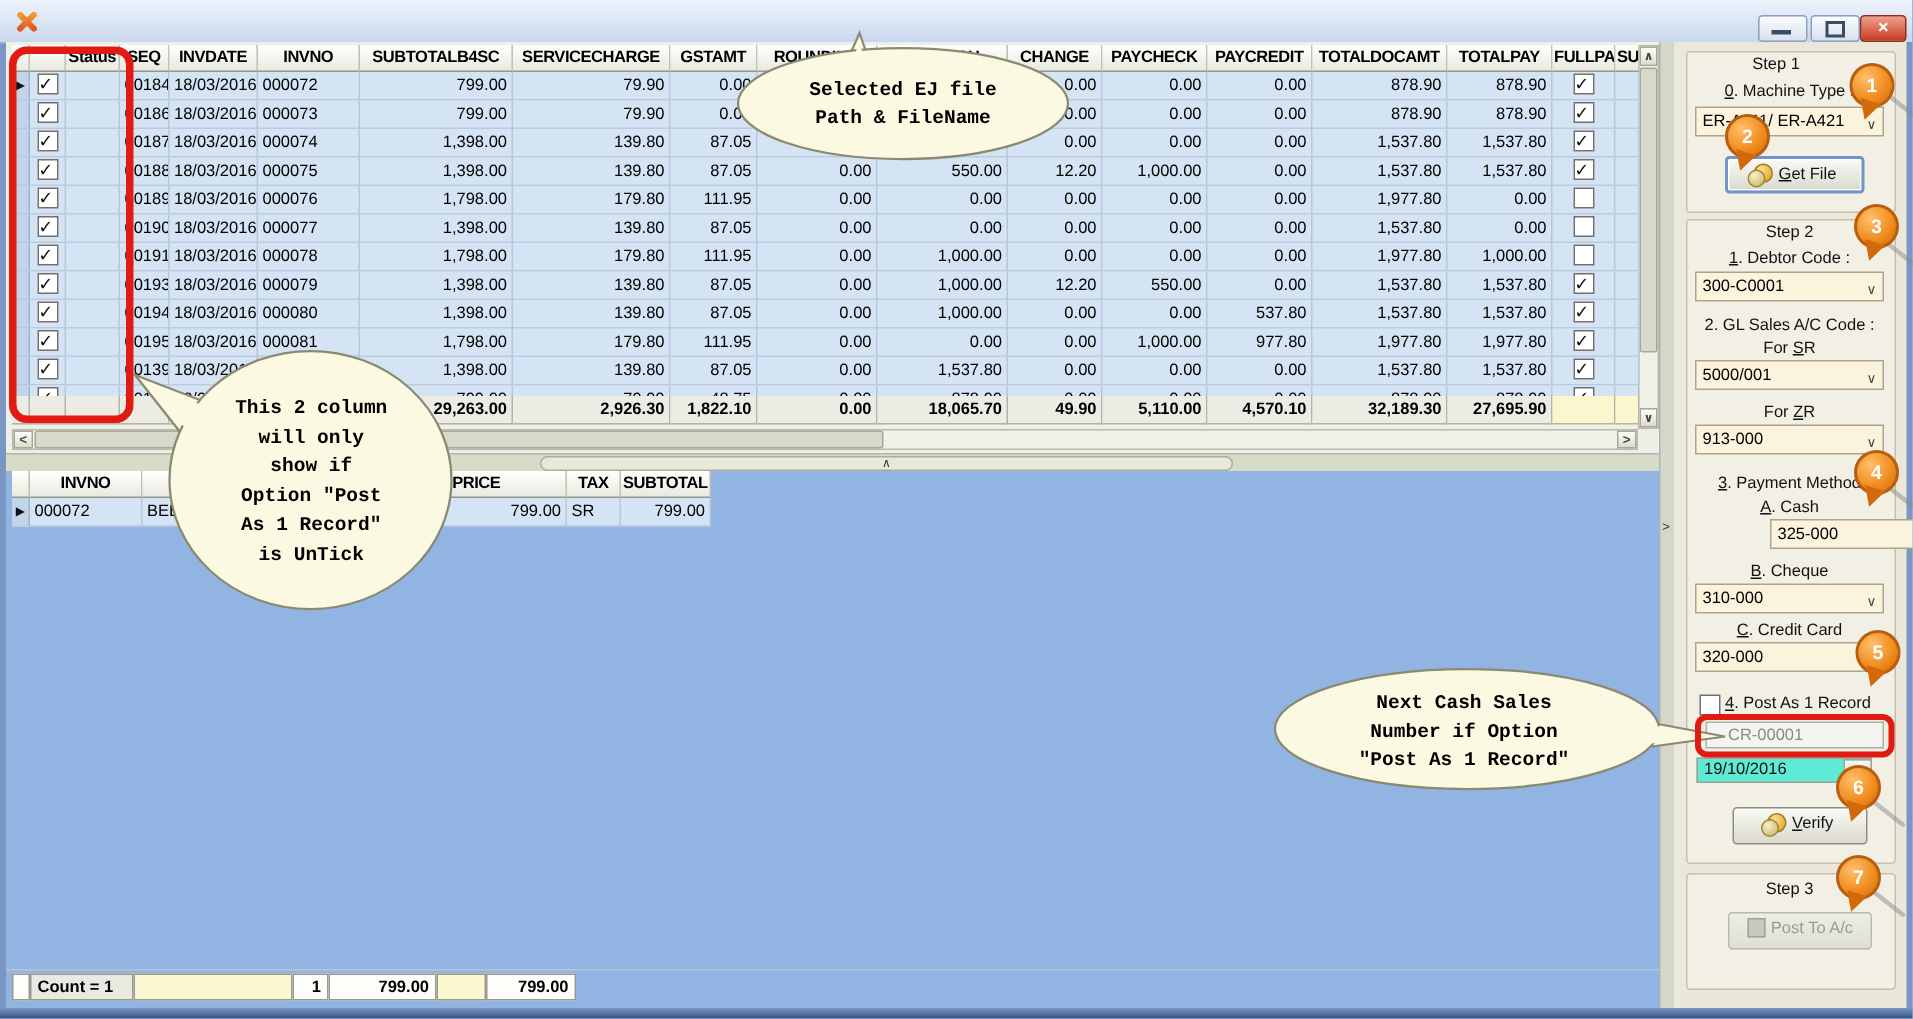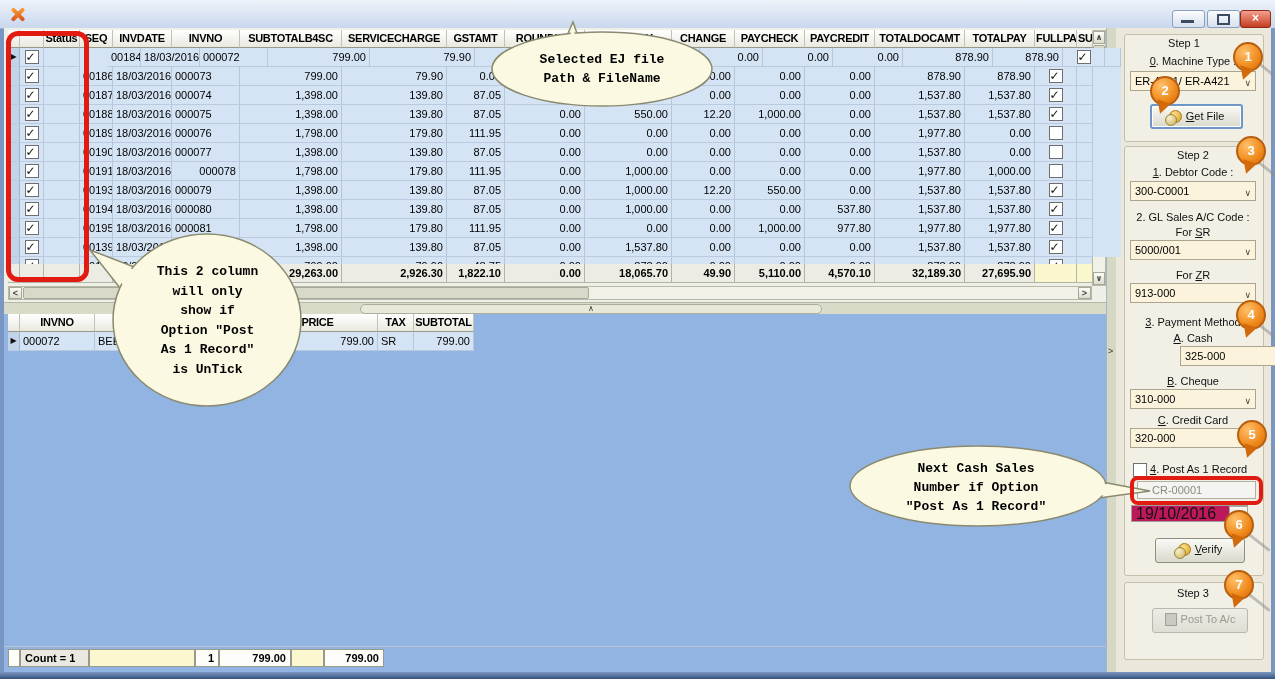--- a/index.html
+++ b/index.html
@@ -70,22 +70,22 @@
   .btn .bl{line-height:20px;}
   .coin{display:inline-block;width:11px;height:11px;border-radius:50%;
     background:radial-gradient(circle at 35% 30%,#ffe08a,#d8a020);border:1px solid #a87818;
     vertical-align:middle;margin-right:4px;position:relative;top:-1px;}
   .coin::after{content:"";position:absolute;left:-5px;top:3px;width:10px;height:10px;border-radius:50%;
     background:radial-gradient(circle at 35% 30%,#f8f0c8,#c8b060);border:1px solid #988838;}
   .doc{display:inline-block;width:10px;height:11px;background:#c9c9c2;border:1px solid #a0a09a;
     vertical-align:middle;margin-right:4px;position:relative;top:-1px;}
   #cr-field{position:absolute;left:1137px;top:481px;width:119px;height:18px;background:#f4f4f0;
     border:1px solid #b0b0a4;font-size:11px;line-height:16px;color:#8a8a84;padding-left:14px;box-sizing:border-box;}
-  #date-field{position:absolute;left:1131px;top:505px;width:117px;height:17px;background:#be185d;
-    border:1px solid #a0a094;font-size:16px;line-height:15px;padding-left:4px;box-sizing:border-box;color:#111;}
+  #date-field{position:absolute;left:1131px;top:505px;width:117px;height:17px;background:#5eead4;
+    border:1px solid #a0a094;font-size:11px;line-height:15px;padding-left:4px;box-sizing:border-box;color:#111;}
   #date-btn{position:absolute;left:1229px;top:506px;width:17px;height:15px;background:linear-gradient(#f8f8f4,#ddddd2);
     border:1px solid #a8a89a;text-align:center;font-size:8px;line-height:14px;color:#777;}
   .sbchk{position:absolute;width:12px;height:12px;background:#fff;border:1px solid #707070;}
   #btn-post{color:#9b9b90;background:linear-gradient(#ededE6,#deded4);background:linear-gradient(#edede6,#deded4);border-color:#b8b8ac;}
 
   
   .redbox{position:absolute;border:5px solid #e11b12;border-radius:12px;z-index:8;}
   #redbox-cr{border-width:4px;border-radius:8px;}
   .bubble-svg{position:absolute;z-index:6;}
   .bubble-text{position:absolute;z-index:7;font-family:"Liberation Mono","DejaVu Sans Mono",monospace;
@@ -133,21 +133,21 @@
       <div class="gcell" style="width: 70px;">TOTALPAY</div>
       <div class="gcell" style="width: 42px;">FULLPAY</div>
       <div class="gcell" style="width: 16px;">SU</div>
     </div>
   </div>
 <div style="position:absolute;left:8px;top:48px;z-index:1;" id="g1rows">
     <div class="grow">
       <div class="gcell center indcell" style="width: 12px;">▶</div>
       <div class="gcell center" style="width: 24px;"><span class="cb on"></span></div>
       <div class="gcell left" style="width: 36px;"></div>
-      <div class="gcell left" style="width: 33px; margin-left: 28px;">00184</div>
+      <div class="gcell left" style="width: 33px;">00184</div>
       <div class="gcell left" style="width: 59px;">18/03/2016</div>
       <div class="gcell left" style="width: 68px;">000072</div>
       <div class="gcell right" style="width: 102px;">799.00</div>
       <div class="gcell right" style="width: 105px;">79.90</div>
       <div class="gcell right" style="width: 58px;">0.00</div>
       <div class="gcell right" style="width: 80px;">0.00</div>
       <div class="gcell right" style="width: 87px;">878.90</div>
       <div class="gcell right" style="width: 63px;">0.00</div>
       <div class="gcell right" style="width: 70px;">0.00</div>
       <div class="gcell right" style="width: 70px;">0.00</div>
@@ -255,21 +255,21 @@
       <div class="gcell right" style="width: 70px;">0.00</div>
       <div class="gcell center" style="width: 42px;"><span class="cb"></span></div>
       <div class="gcell left" style="width: 16px;"></div>
     </div>
     <div class="grow">
       <div class="gcell center indcell" style="width: 12px;"></div>
       <div class="gcell center" style="width: 24px;"><span class="cb on"></span></div>
       <div class="gcell left" style="width: 36px;"></div>
       <div class="gcell left" style="width: 33px;">00191</div>
       <div class="gcell left" style="width: 59px;">18/03/2016</div>
-      <div class="gcell left" style="width: 68px; text-align: right;">000078</div>
+      <div class="gcell left" style="width: 68px;">000078</div>
       <div class="gcell right" style="width: 102px;">1,798.00</div>
       <div class="gcell right" style="width: 105px;">179.80</div>
       <div class="gcell right" style="width: 58px;">111.95</div>
       <div class="gcell right" style="width: 80px;">0.00</div>
       <div class="gcell right" style="width: 87px;">1,000.00</div>
       <div class="gcell right" style="width: 63px;">0.00</div>
       <div class="gcell right" style="width: 70px;">0.00</div>
       <div class="gcell right" style="width: 70px;">0.00</div>
       <div class="gcell right" style="width: 90px;">1,977.80</div>
       <div class="gcell right" style="width: 70px;">1,000.00</div>

